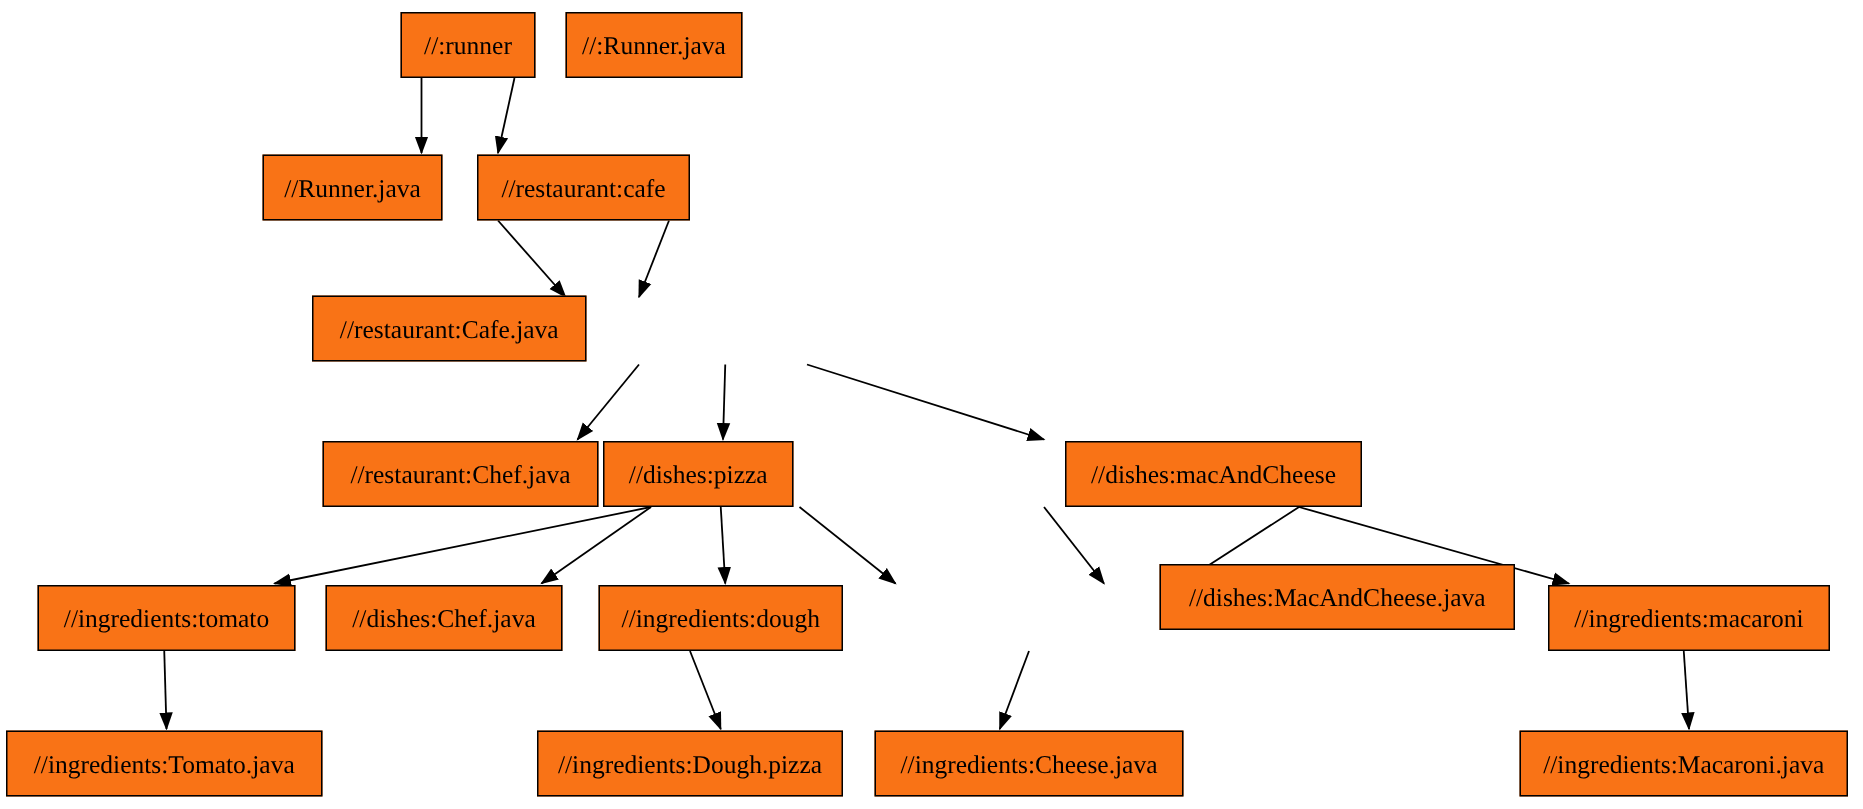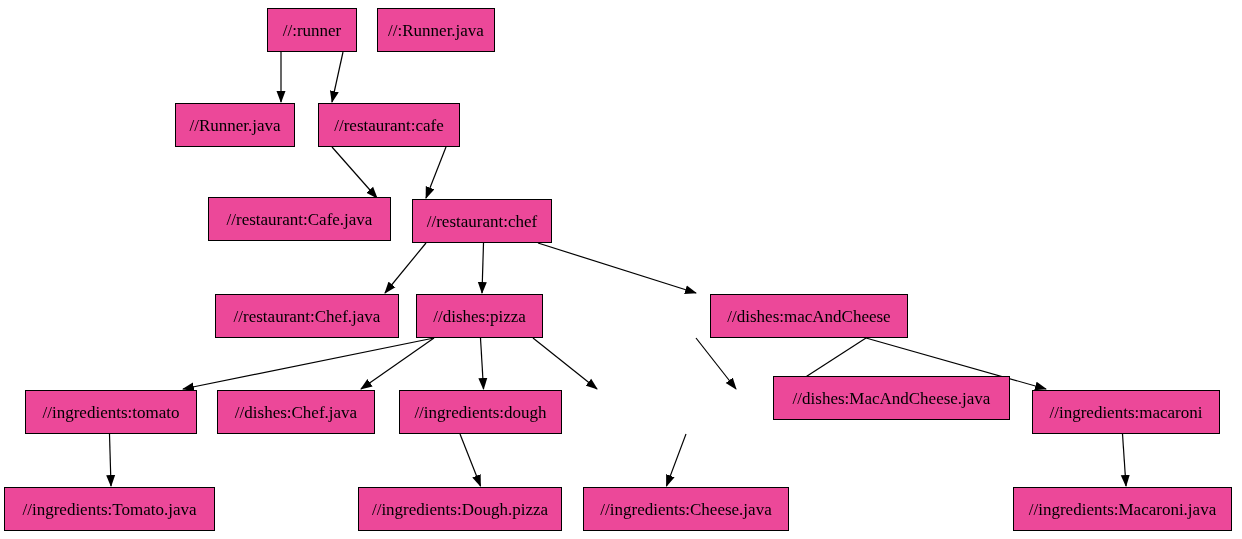--- a/index.html
+++ b/index.html
@@ -20,21 +20,21 @@
     left: 0;
     top: 0;
     width: 1242px;
     height: 539px;
     pointer-events: none;
   }
   .node {
     position: absolute;
     height: 42px;
     border: 1px solid #000000;
-    background: #ec4899;
+    background: #f97316;
     display: flex;
     align-items: center;
     justify-content: center;
     box-sizing: content-box;
   }
   .node span {
     font-size: 17px;
     color: #000000;
     white-space: nowrap;
     line-height: 1;
@@ -81,28 +81,25 @@
   <div class="node" style="left:175px; top:103px; width:118px">
       <span>//Runner.java</span>
     </div>
   <div class="node" style="left:318px; top:103px; width:140px">
       <span>//restaurant:cafe</span>
     </div>
 
   <div class="node" style="left:208px; top:197px; width:181px">
       <span>//restaurant:Cafe.java</span>
     </div>
-  <div class="node" style="left:412px; top:199px; width:138px">
-      <span>//restaurant:chef</span>
-    </div>
 
   <div class="node" style="left:215px; top:294px; width:182px">
       <span>//restaurant:Chef.java</span>
     </div>
-  <div class="node" style="left:416px; top:294px; width:125px">
+  <div class="node" style="left:402px; top:294px; width:125px">
       <span>//dishes:pizza</span>
     </div>
   <div class="node" style="left:710px; top:294px; width:196px">
       <span>//dishes:macAndCheese</span>
     </div>
 
   <div class="node" style="left:25px;  top:390px; width:170px">
       <span>//ingredients:tomato</span>
     </div>
   <div class="node" style="left:217px; top:390px; width:156px">

